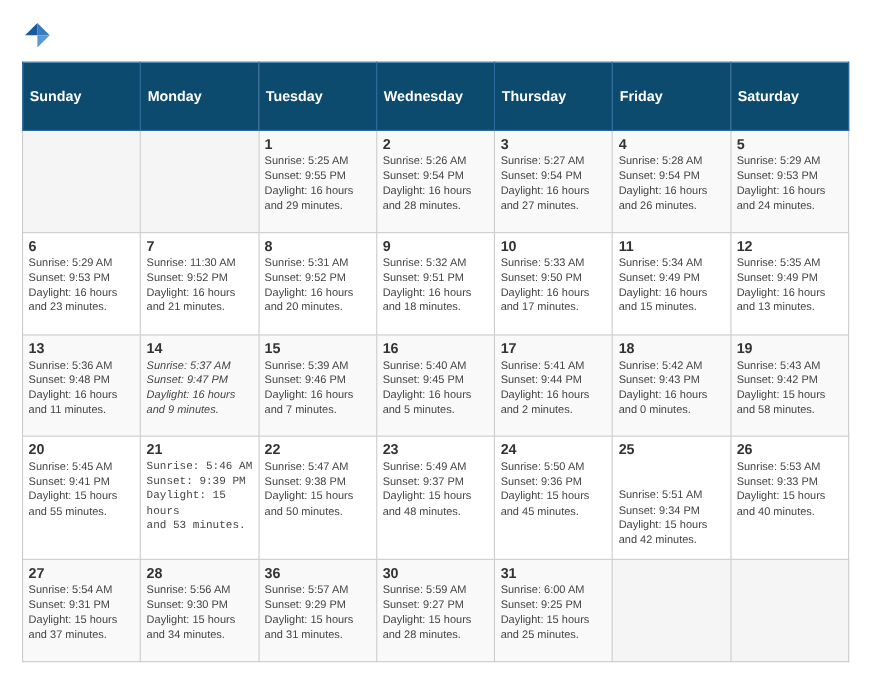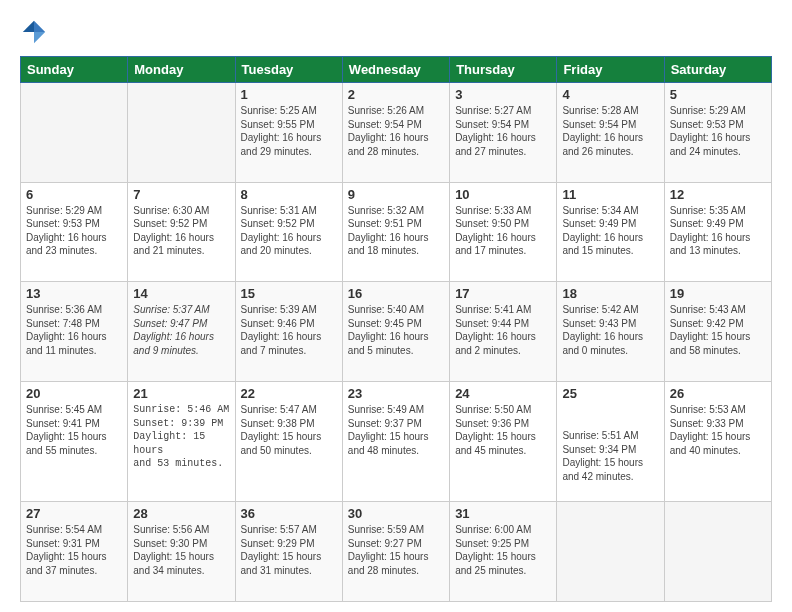--- a/index.html
+++ b/index.html
@@ -59,25 +59,25 @@
     .location {
       font-size: 15px;
       color: #555;
     }
     .calendar {
       width: 100%;
       border-collapse: collapse;
       flex: 1;
     }
     .calendar thead tr th {
-      background-color: #15803d;
+      background-color: #0c4a6e;
       color: #fff;
       font-size: 13px;
       font-weight: bold;
-      padding: 5px 6px;
+      padding: 23px 6px;
       text-align: left;
       border: 1px solid #2d6aa0;
     }
     .calendar tbody tr td {
       border: 1px solid #ccc;
       vertical-align: top;
       padding: 4px 5px;
       width: 107px;
       min-height: 80px;
       height: 88px;
@@ -184,21 +184,21 @@
         <tr>
           <td>
             <span class="day-num">6</span>
             <div class="day-info" style="white-space: pre-line;">Sunrise: 5:29 AM
 Sunset: 9:53 PM
 Daylight: 16 hours
 and 23 minutes.</div>
           </td>
           <td>
             <span class="day-num">7</span>
-            <div class="day-info" style="white-space: pre-line;">Sunrise: 6:30 AM
+            <div class="day-info" style="white-space: pre-line;">Sunrise: 11:30 AM
 Sunset: 9:52 PM
 Daylight: 16 hours
 and 21 minutes.</div>
           </td>
           <td>
             <span class="day-num">8</span>
             <div class="day-info" style="white-space: pre-line;">Sunrise: 5:31 AM
 Sunset: 9:52 PM
 Daylight: 16 hours
 and 20 minutes.</div>
@@ -229,21 +229,21 @@
             <div class="day-info" style="white-space: pre-line;">Sunrise: 5:35 AM
 Sunset: 9:49 PM
 Daylight: 16 hours
 and 13 minutes.</div>
           </td>
         </tr>
         <tr>
           <td>
             <span class="day-num">13</span>
             <div class="day-info" style="white-space: pre-line;">Sunrise: 5:36 AM
-Sunset: 7:48 PM
+Sunset: 9:48 PM
 Daylight: 16 hours
 and 11 minutes.</div>
           </td>
           <td>
             <span class="day-num">14</span>
             <div class="day-info" style="white-space: pre-line; font-style: italic;">Sunrise: 5:37 AM
 Sunset: 9:47 PM
 Daylight: 16 hours
 and 9 minutes.</div>
           </td>

